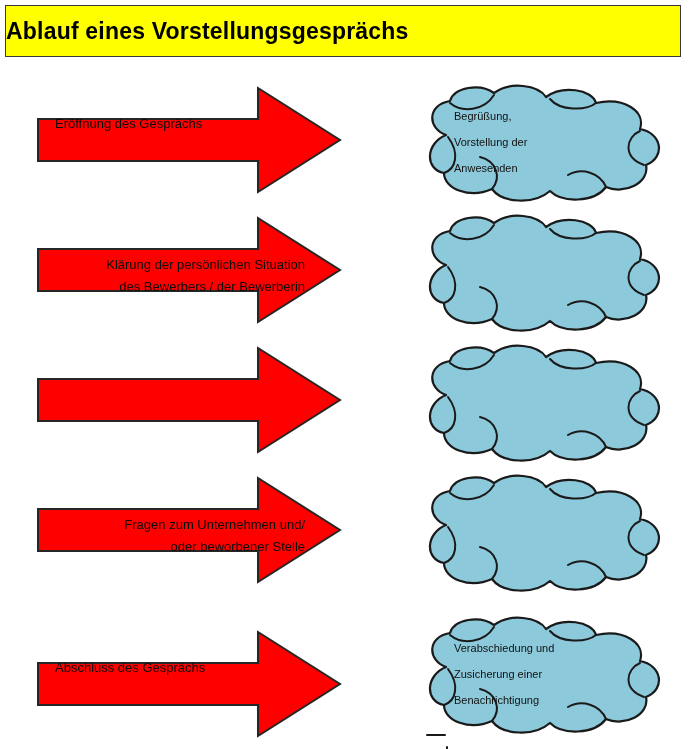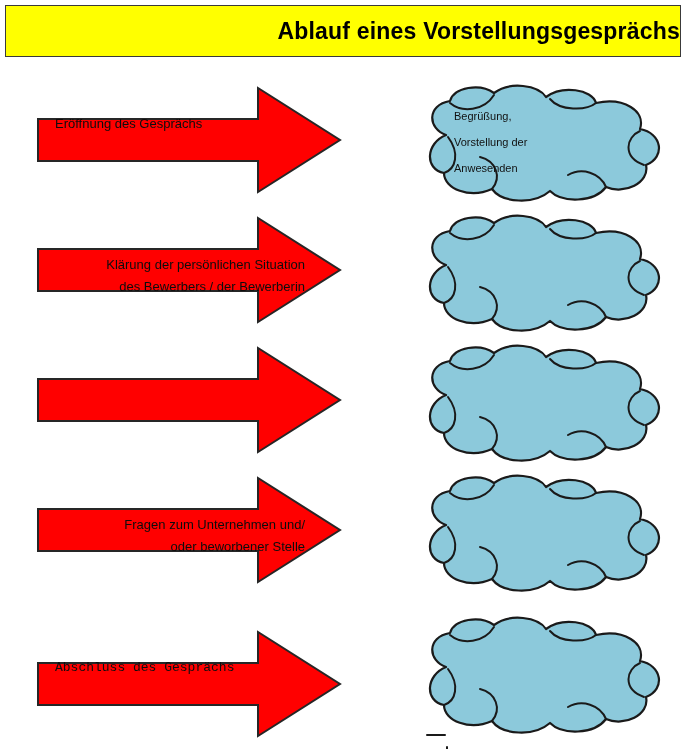--- a/index.html
+++ b/index.html
@@ -21,21 +21,21 @@
     position: absolute;
     left: 5px;
     top: 5px;
     width: 676px;
     height: 52px;
     background: #FFFF00;
     border: 1px solid #3a3a3a;
     box-sizing: border-box;
     display: flex;
     align-items: center;
-    justify-content: flex-end;
+    justify-content: flex-start;
   }
   #title-banner .title-text {
     font-size: 23px;
     font-weight: bold;
     color: #000000;
     letter-spacing: 0.2px;
     white-space: nowrap;
   }
 
   
@@ -233,21 +233,21 @@
         <path d="M196,104 C190,90 172,84 158,92"></path>
         <path d="M82,106 C92,94 86,78 70,74"></path>
         <path d="M34,90 C46,86 50,70 38,54"></path>
       </g>
     </svg>
   </div>
 </div>
 
 <div class="flow-row" style="top:615px;">
 
-  <div class="arrow-wrap" style="top:12px;font-family:Liberation Mono, monospace;">
+  <div class="arrow-wrap" style="top:12px;">
     <svg class="arrow-svg" viewBox="0 0 306 114">
       <polygon points="2,36 222,36 222,5 304,57 222,109 222,78 2,78" fill="#FF0000" stroke="#262626" stroke-width="2"></polygon>
     </svg>
     <div class="arrow-label one-line">Abschluss des Gesprächs</div>
   </div>
 
   <div class="cloud-wrap">
     <svg class="cloud-svg" viewBox="0 0 262 124">
       <g fill="#8CC9DB" stroke="#1A1A1A" stroke-width="2.2" stroke-linejoin="round">
         <path d="M36,52 C18,46 16,22 40,18 C44,4 70,0 84,10 C100,-2 128,2 136,14
@@ -258,19 +258,22 @@
       </g>
       <g fill="none" stroke="#1A1A1A" stroke-width="2" stroke-linecap="round">
         <path d="M40,20 C52,30 74,28 84,12"></path>
         <path d="M140,16 C150,28 176,28 186,20"></path>
         <path d="M230,48 C216,54 212,74 234,82"></path>
         <path d="M196,104 C190,90 172,84 158,92"></path>
         <path d="M82,106 C92,94 86,78 70,74"></path>
         <path d="M34,90 C46,86 50,70 38,54"></path>
       </g>
     </svg>
+    <div class="cloud-label lines3">Verabschiedung und
+Zusicherung einer
+Benachrichtigung</div>
   </div>
 
   <svg class="tail-svg" style="left:425px; top:114px; width:46px; height:30px;" viewBox="0 0 46 30">
     <path d="M2,6 L20,6" stroke="#1A1A1A" stroke-width="2" fill="none" stroke-linecap="round"></path>
     <path d="M22,18 L22,28" stroke="#1A1A1A" stroke-width="2" fill="none" stroke-linecap="round"></path>
   </svg>
 </div>
 
 </body></html>

